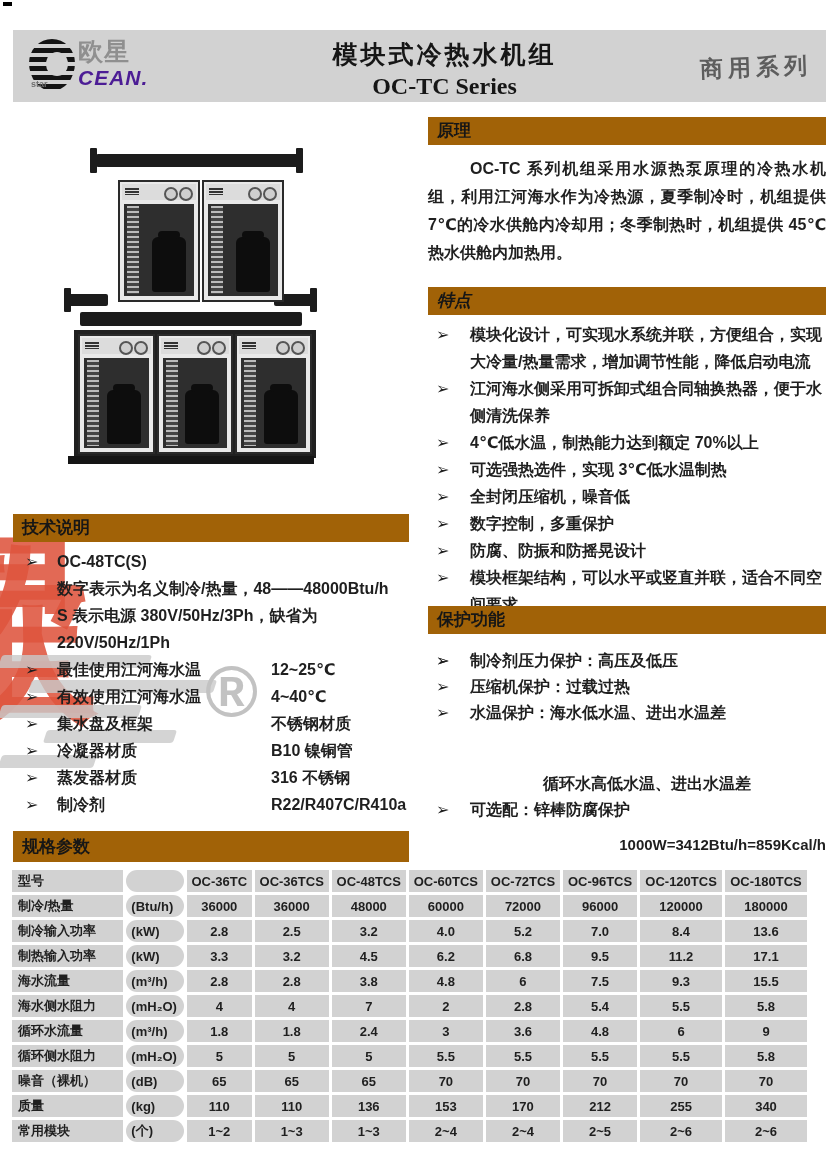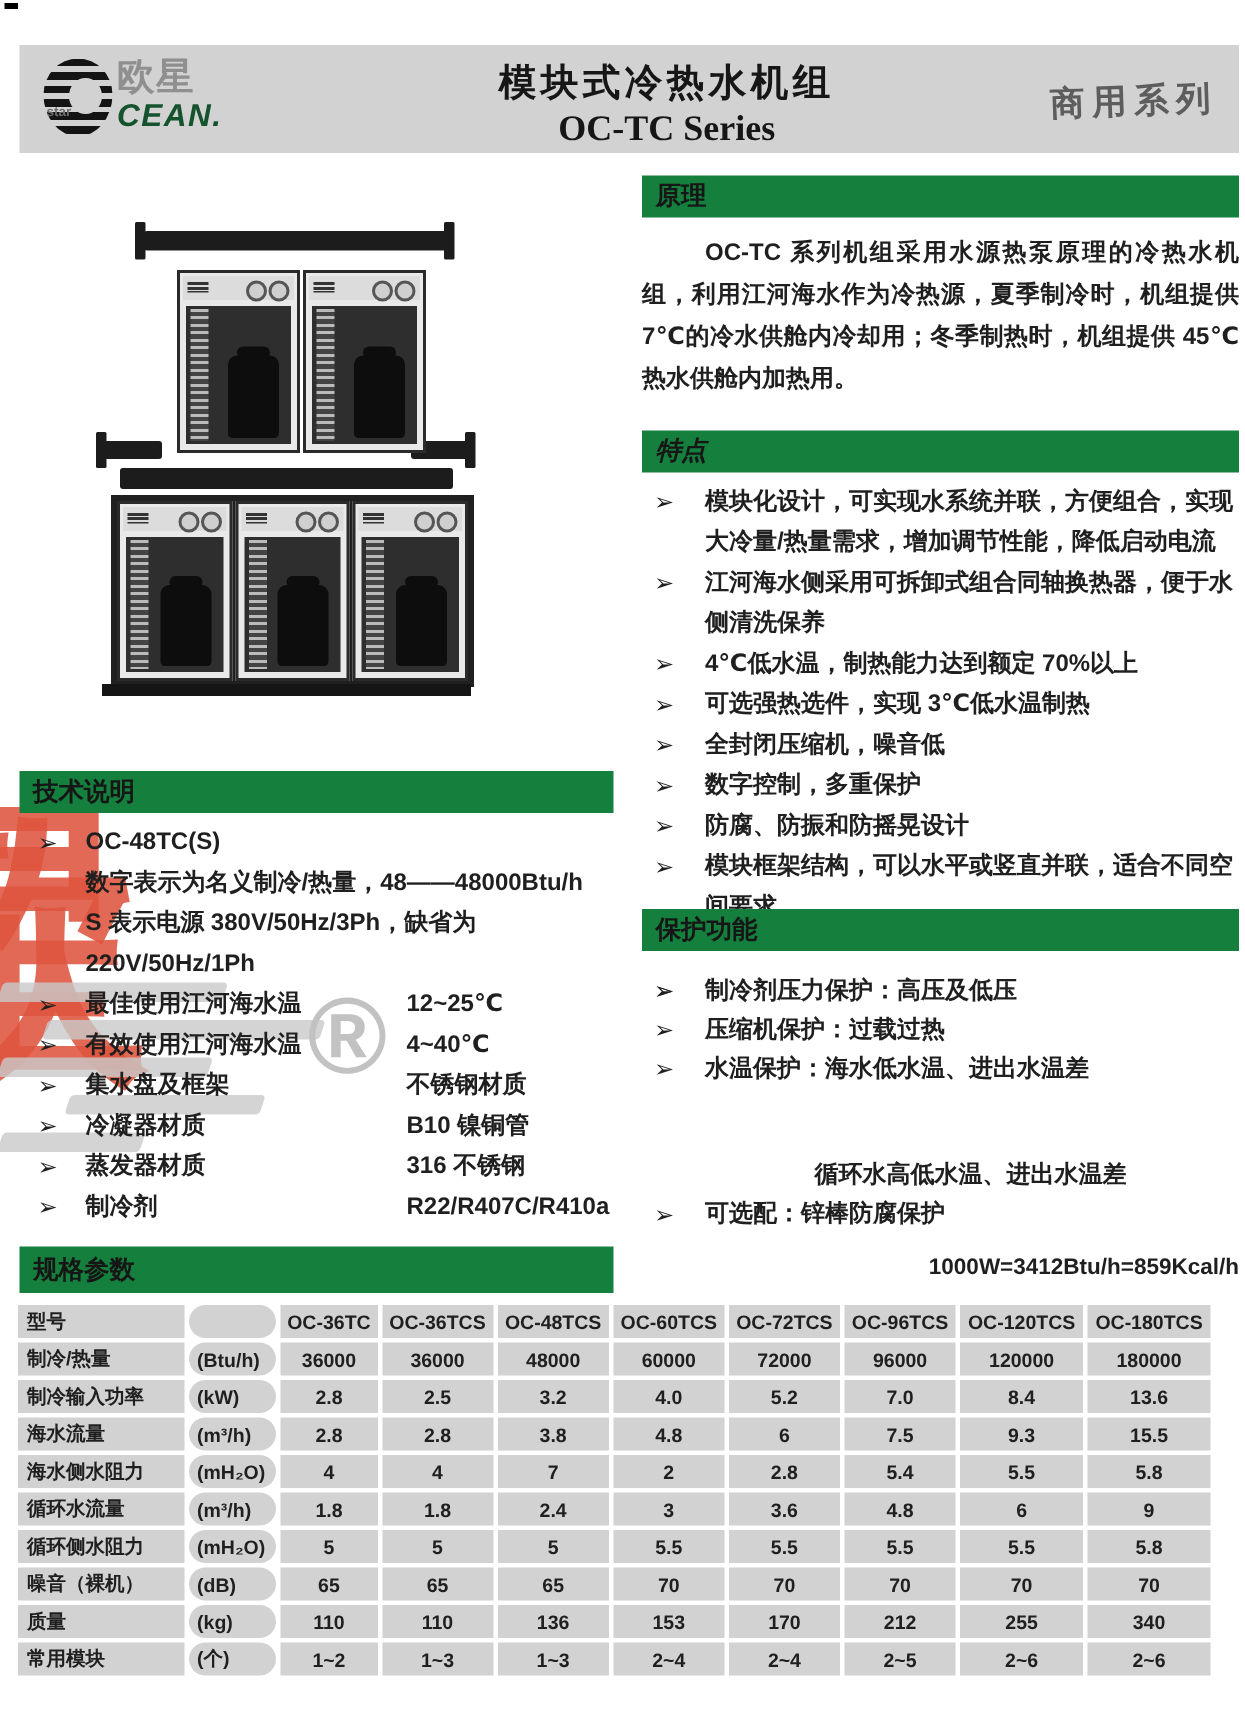--- a/index.html
+++ b/index.html
@@ -9,24 +9,24 @@
 
   
   .top-dash{left:3px;top:2px;width:9px;height:4px;background:#000;}
   .header-band{left:13px;top:30px;width:813px;height:72px;background:#d2d2d2;}
   .logo{left:16px;top:9px;display:flex;}
   .logo-o{width:46px;height:52px;position:relative;
           background:repeating-linear-gradient(#141414 0 5px,rgba(0,0,0,0) 5px 9px);
           border-radius:50% 50% 50% 50%/46% 46% 54% 54%;}
   .logo-o::after{content:"";position:absolute;left:17px;top:13px;width:22px;height:24px;
           background:#d2d2d2;border-radius:50%;}
-  .logo-star{position:absolute;left:2px;bottom:12px;font-size:9px;color:#6e6e6e;font-weight:700;z-index:2;}
+  .logo-star{position:absolute;left:2px;bottom:2px;font-size:9px;color:#6e6e6e;font-weight:700;z-index:2;}
   .logo-text{margin-left:3px;line-height:1;}
   .logo-cn{font-size:25px;font-weight:700;color:#8f8f8f;letter-spacing:1px;}
-  .logo-en{font-size:21px;font-weight:900;color:#14532d;letter-spacing:1px;margin-top:3px;font-style:italic;}
+  .logo-en{font-size:21px;font-weight:900;color:#4c1d95;letter-spacing:1px;margin-top:3px;font-style:italic;}
   .title-wrap{left:0;right:0;top:8px;text-align:center;padding-left:50px;}
   .title-cn{font-size:25px;font-weight:700;letter-spacing:3px;color:#161616;}
   .title-en{font-size:24px;font-weight:700;font-family:"Liberation Serif","DejaVu Serif",serif;color:#161616;margin-top:2px;}
   .series{right:14px;top:22px;font-size:23px;font-weight:700;color:#5d5d5d;
           font-family:"Liberation Serif","DejaVu Serif",serif;letter-spacing:5px;transform:rotate(-2deg);}
 
   
   .wm-red{left:-96px;top:392px;writing-mode:vertical-rl;font-size:195px;line-height:195px;
           font-weight:900;color:rgba(222,84,62,0.88);font-family:"Liberation Serif","DejaVu Serif",serif;
           z-index:0;letter-spacing:-10px;}
@@ -47,21 +47,21 @@
   .gauge{position:absolute;top:3px;width:10px;height:10px;border:2px solid #555;border-radius:50%;background:#cfcfcf;}
   .g1{right:18px;} .g2{right:3px;}
   .mod-body{position:absolute;left:4px;top:22px;right:4px;bottom:4px;background:#2e2e2e;}
   .coil{position:absolute;left:3px;top:2px;width:12px;bottom:2px;
         background:repeating-linear-gradient(#bbb 0 2px,#444 2px 5px);}
   .compressor{position:absolute;right:8px;bottom:4px;width:34px;height:60%;background:#0d0d0d;border-radius:6px 6px 3px 3px;}
   .compressor::before{content:"";position:absolute;left:6px;top:-6px;width:22px;height:8px;background:#0d0d0d;border-radius:4px;}
   .base-bar{position:absolute;left:8px;bottom:2px;width:246px;height:8px;background:#151515;}
 
   
-  .bar{background:#15803d;height:28px;line-height:28px;font-size:17px;font-weight:700;
+  .bar{background:#a16207;height:28px;line-height:28px;font-size:17px;font-weight:700;
        padding-left:9px;color:#161616;box-sizing:border-box;z-index:2;}
   .bar-left{left:13px;width:396px;}
   .bar-right{left:428px;width:398px;}
 
   
   .para{left:428px;top:155px;width:398px;font-size:16px;font-weight:600;line-height:28px;
         text-align:justify;text-indent:42px;z-index:2;}
   .blist{z-index:2;width:402px;font-size:16px;font-weight:600;}
   .bitem{position:relative;padding-left:42px;line-height:27px;}
   .bullet{position:absolute;left:8px;top:0;font-family:"DejaVu Sans",sans-serif;font-weight:400;}
@@ -266,20 +266,32 @@
           <td class="">2.8</td>
           <td class="">2.5</td>
           <td class="">3.2</td>
           <td class="">4.0</td>
           <td class="">5.2</td>
           <td class="">7.0</td>
           <td class="">8.4</td>
           <td class="">13.6</td>
         </tr>
         <tr>
+          <td class="lbl">制热输入功率</td>
+          <td class="unit">(kW)</td>
+          <td class="">3.3</td>
+          <td class="">3.2</td>
+          <td class="">4.5</td>
+          <td class="">6.2</td>
+          <td class="">6.8</td>
+          <td class="">9.5</td>
+          <td class="">11.2</td>
+          <td class="">17.1</td>
+        </tr>
+        <tr>
           <td class="lbl">海水流量</td>
           <td class="unit">(m³/h)</td>
           <td class="">2.8</td>
           <td class="">2.8</td>
           <td class="">3.8</td>
           <td class="">4.8</td>
           <td class="">6</td>
           <td class="">7.5</td>
           <td class="">9.3</td>
           <td class="">15.5</td>

